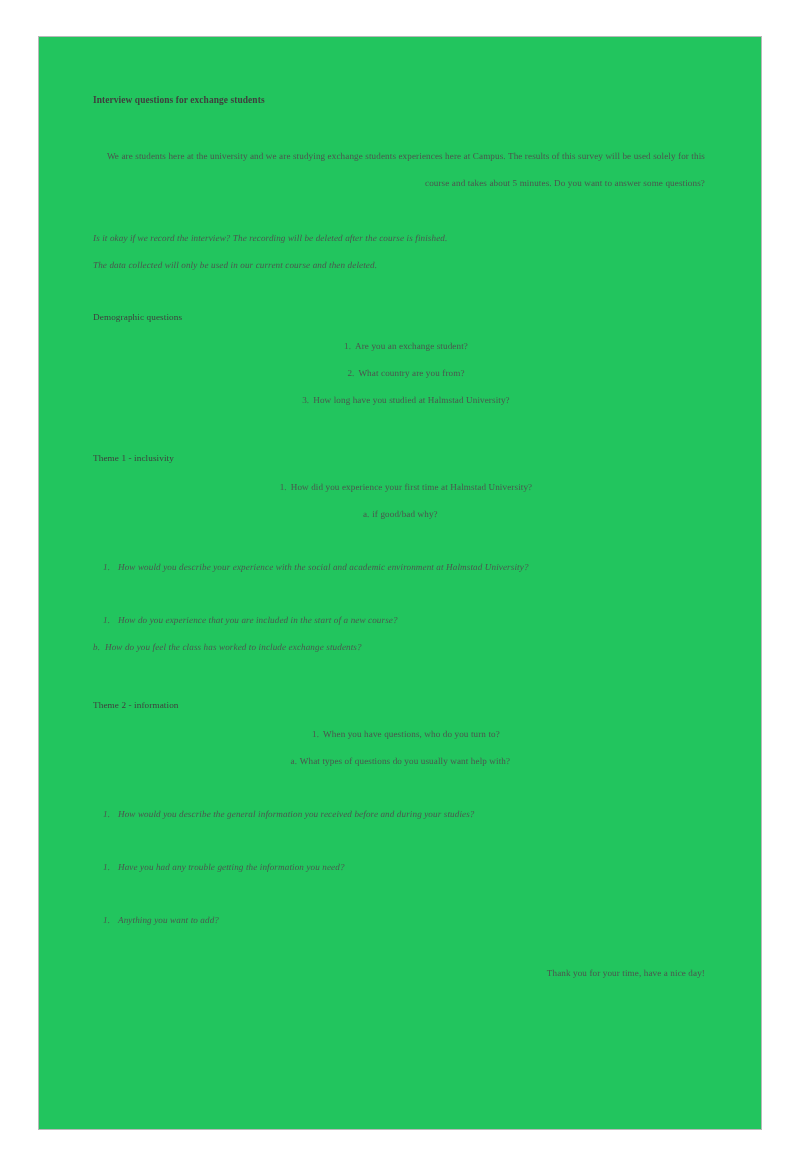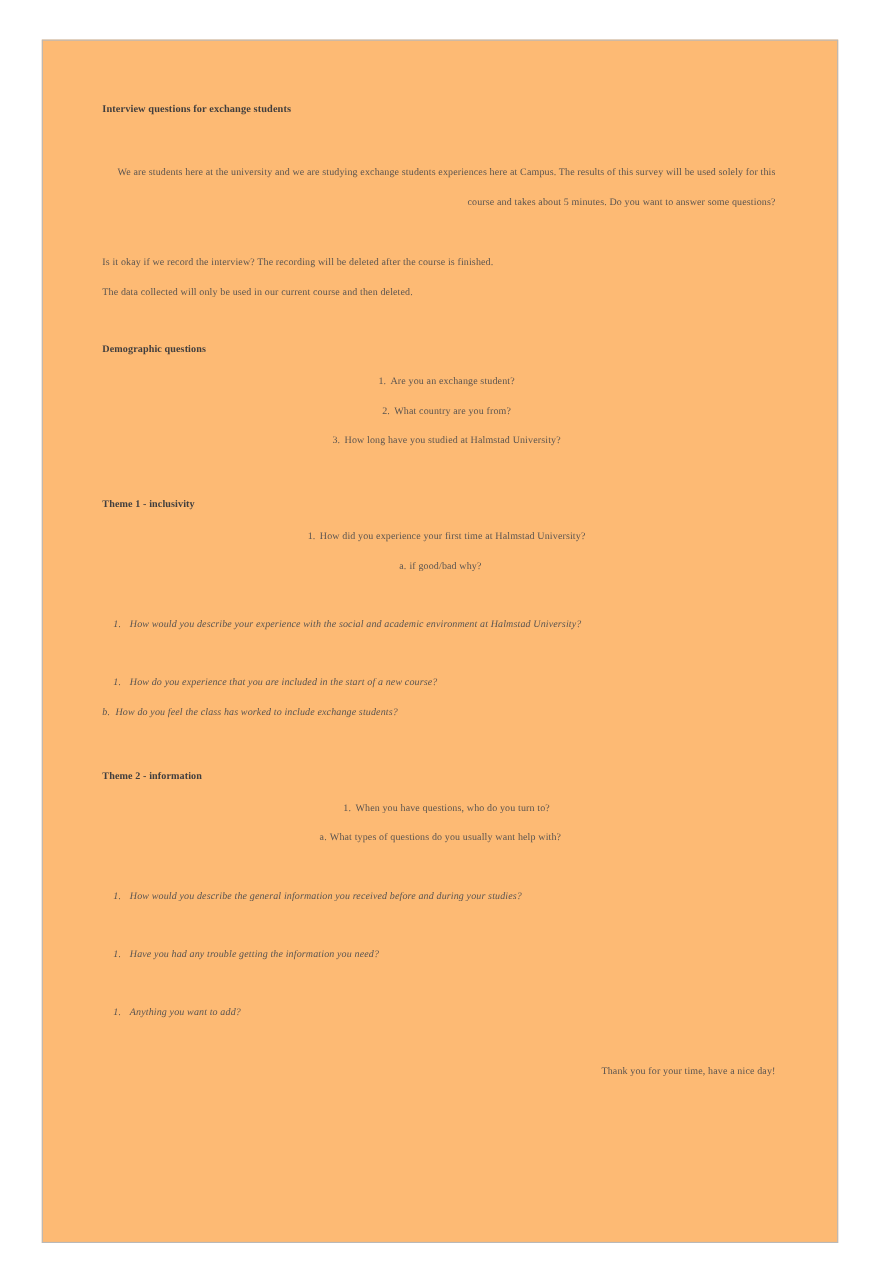--- a/index.html
+++ b/index.html
@@ -15,21 +15,21 @@
     overflow: hidden;
   }
 
   
   .page-sheet {
     position: absolute;
     left: 38px;
     top: 36px;
     width: 724px;
     height: 1094px;
-    background: #fdba74;
+    background: #22c55e;
     border: 1px solid #b9b9b9;
     box-sizing: border-box;
   }
 
   .page-body {
     position: absolute;
     left: 54px;
     top: 56px;
     width: 612px;
   }
@@ -50,21 +50,21 @@
     font-weight: bold;
     font-size: 9.4px;
     color: #403e3e;
     margin: 0 0 0 0;
     line-height: 14px;
     filter: blur(0.62px);
     letter-spacing: 0.1px;
   }
 
   .heading {
-    font-weight: bold;
+    font-weight: normal;
     font-size: 9.2px;
     color: #403e3e;
     line-height: 20px;
     filter: blur(0.62px);
     letter-spacing: 0.1px;
   }
 
   .para {
     margin: 0;
     text-align: right;
@@ -93,21 +93,21 @@
   
   .alpha-item {
     padding-left: 0px;
     line-height: 27px;
   }
   .alpha-item .marker {
     display: inline-block;
     min-width: 12px;
   }
 
-  .consent-line { line-height: 27px; }
+  .consent-line { line-height: 27px; font-style: italic; }
 </style>
 </head>
 <body>
 
 <div class="page-sheet">
   <div class="page-body">
 
     <div class="doc-title">Interview questions for exchange students</div>
 
     <div class="doc-text para block-intro">We are students here at the university and we are studying exchange students experiences here at Campus. The results of this survey will be used solely for this course and takes about 5 minutes. Do you want to answer some questions?</div>

